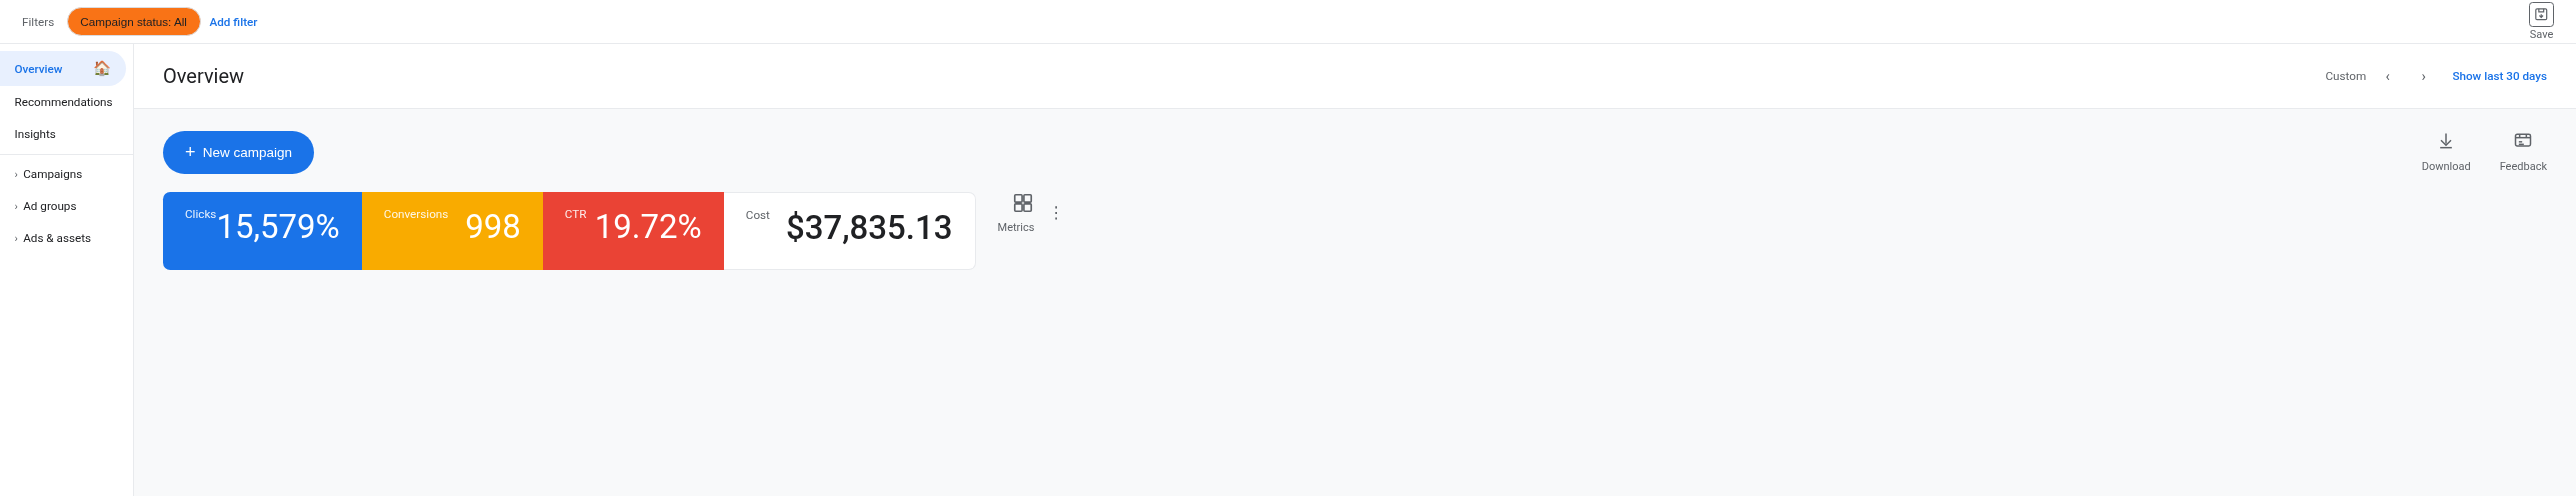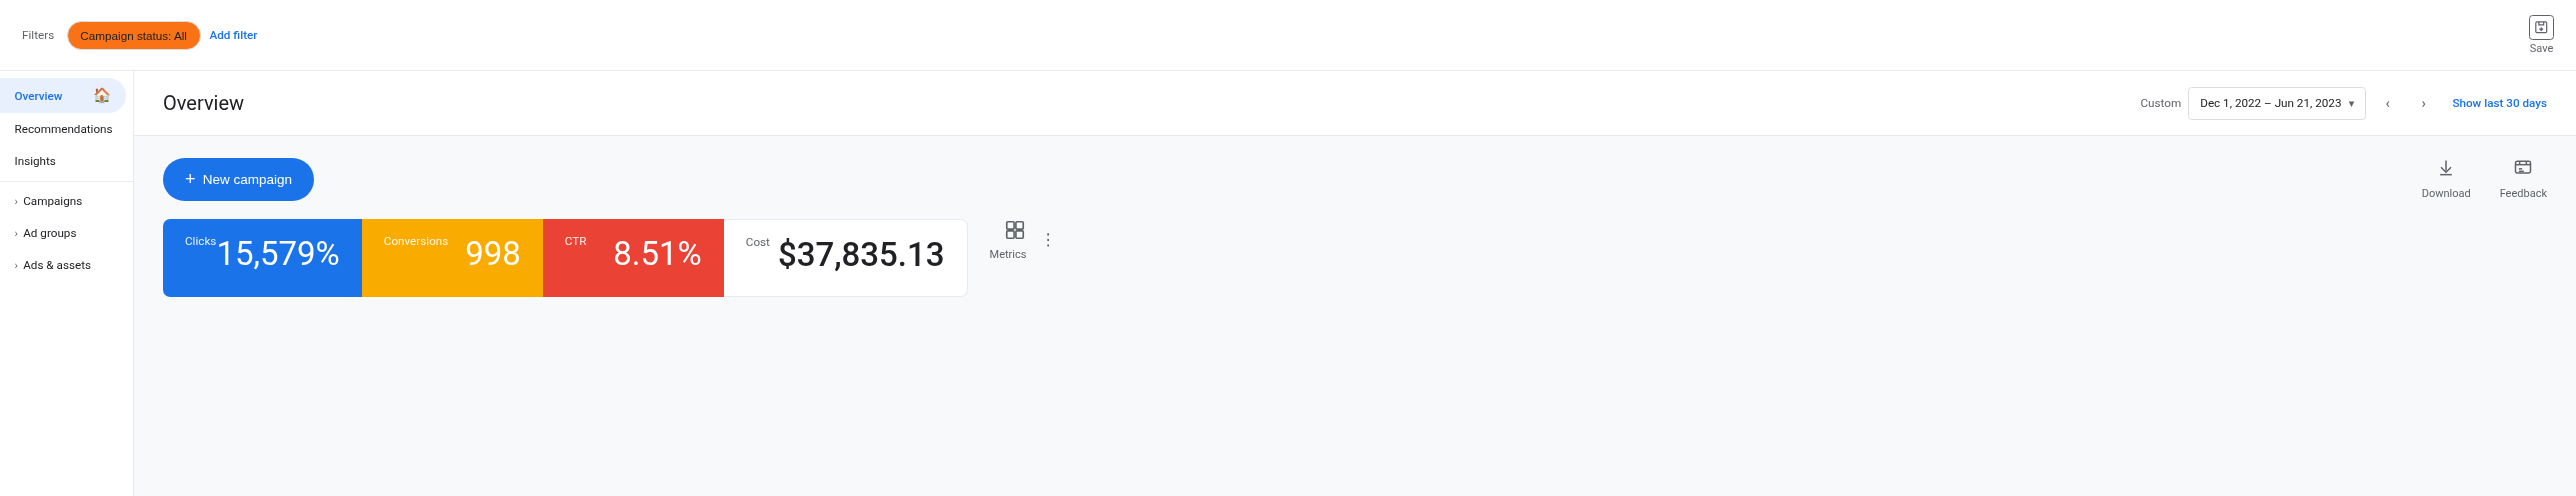--- a/index.html
+++ b/index.html
@@ -16,21 +16,21 @@
     }
 
     
     .filter-bar {
       display: flex;
       align-items: center;
       padding: 9px 22px;
       background: #fff;
       border-bottom: 0.9px solid #e8eaed;
       gap: 9px;
-      height: 71px;
+      height: 44px;
     }
     .filter-label {
       font-size: 11.7px;
       color: #5f6368;
       margin-right: 3.6px;
     }
     .filter-chip {
       display: flex;
       align-items: center;
       border: 0.9px solid #dadce0;
@@ -234,20 +234,21 @@
     }
     .metric-card.blue { background: #1a73e8; color: #fff; border-radius: 7.2px 0 0 7.2px; }
     .metric-card.orange { background: #f9ab00; color: #fff; }
     .metric-card.red { background: #ea4335; color: #fff; }
     .metric-card.white {
       background: #fff;
       color: #202124;
       border: 0.9px solid #e8eaed;
       border-left: none;
       border-radius: 0 7.2px 7.2px 0;
+      gap: 8px;
     }
     .metric-label {
       font-size: 11.7px;
       font-weight: 400;
       margin-bottom: 11px;
       opacity: 0.9;
     }
     .metric-card.white .metric-label { color: #5f6368; opacity: 1; }
     .metric-value {
       font-size: 33px;
@@ -336,24 +337,20 @@
       <span>Ads &amp; assets</span>
     </div>
   </nav>
 
   <div class="page-content">
 
     <div class="page-header">
       <h1 class="page-title">Overview</h1>
       <div class="date-controls">
         <span class="custom-label">Custom</span>
-        <div class="date-picker">
-          <span>Dec 1, 2022 – Jun 21, 2023</span>
-          <span class="dropdown-arrow">▾</span>
-        </div>
         <div class="nav-arrow">‹</div>
         <div class="nav-arrow">›</div>
         <span class="show-last-days">Show last 30 days</span>
       </div>
     </div>
 
     <div class="content-body">
 
       <div class="action-row">
         <button class="new-campaign-btn">
@@ -394,21 +391,21 @@
             <div class="metric-value">15,579%</div>
           </div>
 
           <div class="metric-card orange">
             <div class="metric-label">Conversions</div>
             <div class="metric-value">998</div>
           </div>
 
           <div class="metric-card red">
             <div class="metric-label">CTR</div>
-            <div class="metric-value">8.51%</div>
+            <div class="metric-value">19.72%</div>
           </div>
 
           <div class="metric-card white">
             <div class="metric-label">Cost</div>
             <div class="metric-value">$37,835.13</div>
           </div>
         </div>
 
         <div class="metrics-btn-area">
           <div class="metrics-actions">

